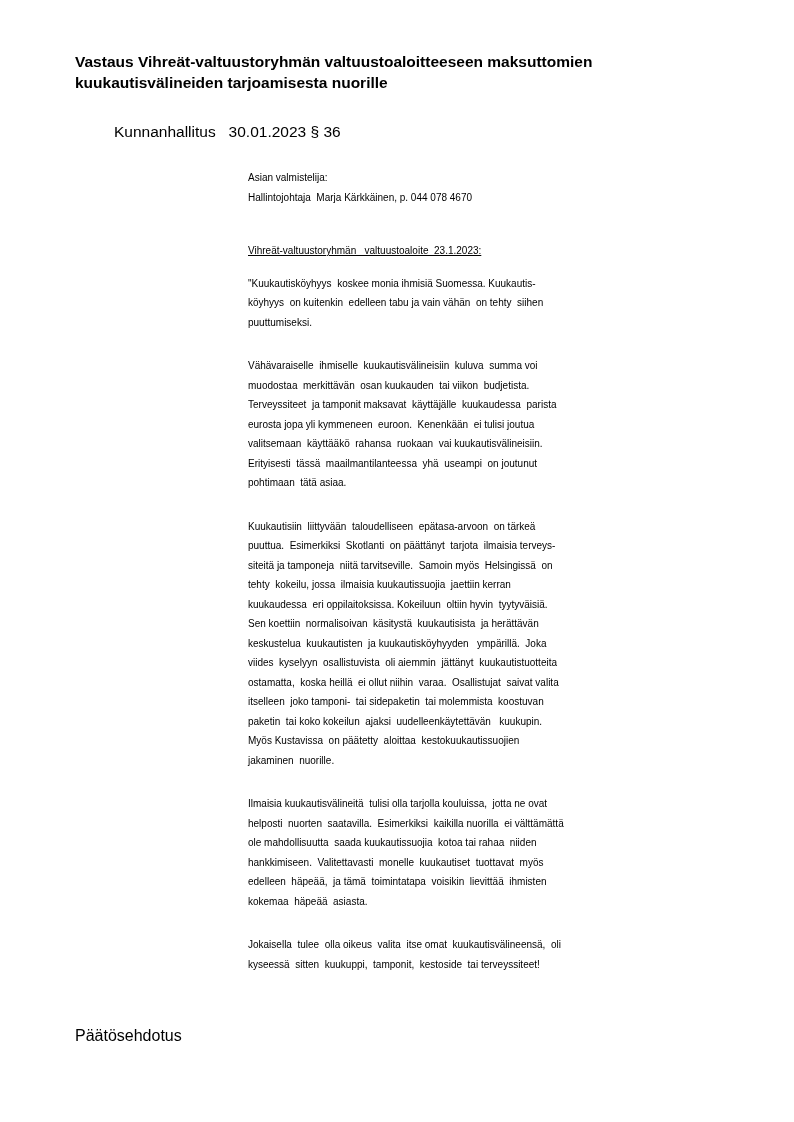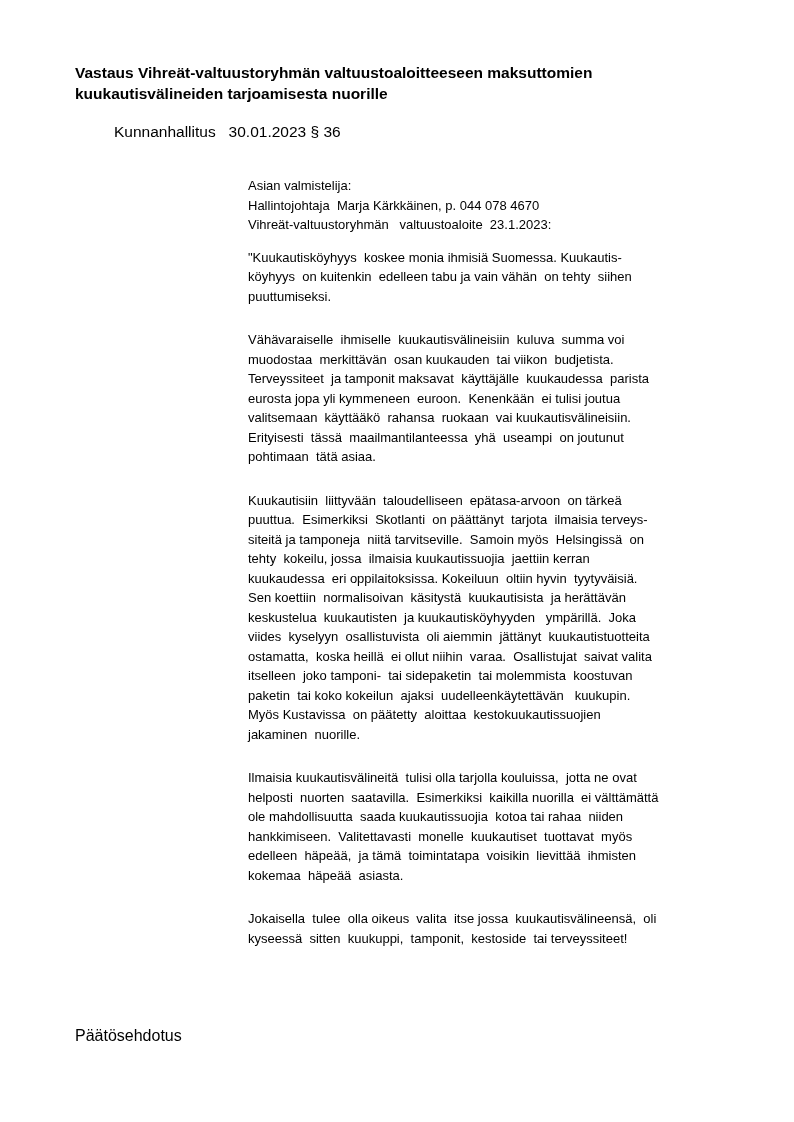--- a/index.html
+++ b/index.html
@@ -15,46 +15,48 @@
     font-family: "Liberation Sans", "DejaVu Sans", sans-serif;
     color: #000000;
     overflow: hidden;
   }
   .lines {
     white-space: pre;
   }
   .doc-title {
     position: absolute;
     left: 75px;
-    top: 62px;
+    top: 51px;
     font-size: 15.5px;
     font-weight: bold;
     line-height: 21px;
   }
   .doc-subtitle {
     position: absolute;
     left: 75px;
     top: 122px;
     font-size: 15.5px;
     line-height: 20px;
     margin-left: 39px;
   }
   .doc-content {
     position: absolute;
     left: 248px;
-    top: 176px;
+    top: 168px;
     width: 505px;
-    font-size: 13px;
+    font-size: 10px;
     line-height: 19.5px;
   }
   .preparer-label, .preparer-value {
     white-space: pre;
   }
   .initiative-heading {
+    margin-top: 34px;
     white-space: pre;
+    text-decoration: underline;
   }
   .doc-par {
     margin-top: 13px;
   }
   .doc-par + .doc-par {
     margin-top: 24px;
   }
   .footer-heading {
     position: absolute;
     left: 75px;
@@ -107,21 +109,21 @@
 Myös Kustavissa  on päätetty  aloittaa  kestokuukautissuojien
 jakaminen  nuorille.</div>
 
     <div class="doc-par lines">Ilmaisia kuukautisvälineitä  tulisi olla tarjolla kouluissa,  jotta ne ovat
 helposti  nuorten  saatavilla.  Esimerkiksi  kaikilla nuorilla  ei välttämättä
 ole mahdollisuutta  saada kuukautissuojia  kotoa tai rahaa  niiden
 hankkimiseen.  Valitettavasti  monelle  kuukautiset  tuottavat  myös
 edelleen  häpeää,  ja tämä  toimintatapa  voisikin  lievittää  ihmisten
 kokemaa  häpeää  asiasta.</div>
 
-    <div class="doc-par lines">Jokaisella  tulee  olla oikeus  valita  itse jossa  kuukautisvälineensä,  oli
+    <div class="doc-par lines">Jokaisella  tulee  olla oikeus  valita  itse omat  kuukautisvälineensä,  oli
 kyseessä  sitten  kuukuppi,  tamponit,  kestoside  tai terveyssiteet!</div>
 
 
   </div>
 
   <div class="footer-heading">Päätösehdotus</div>
 
 </div>
 
 </body></html>

